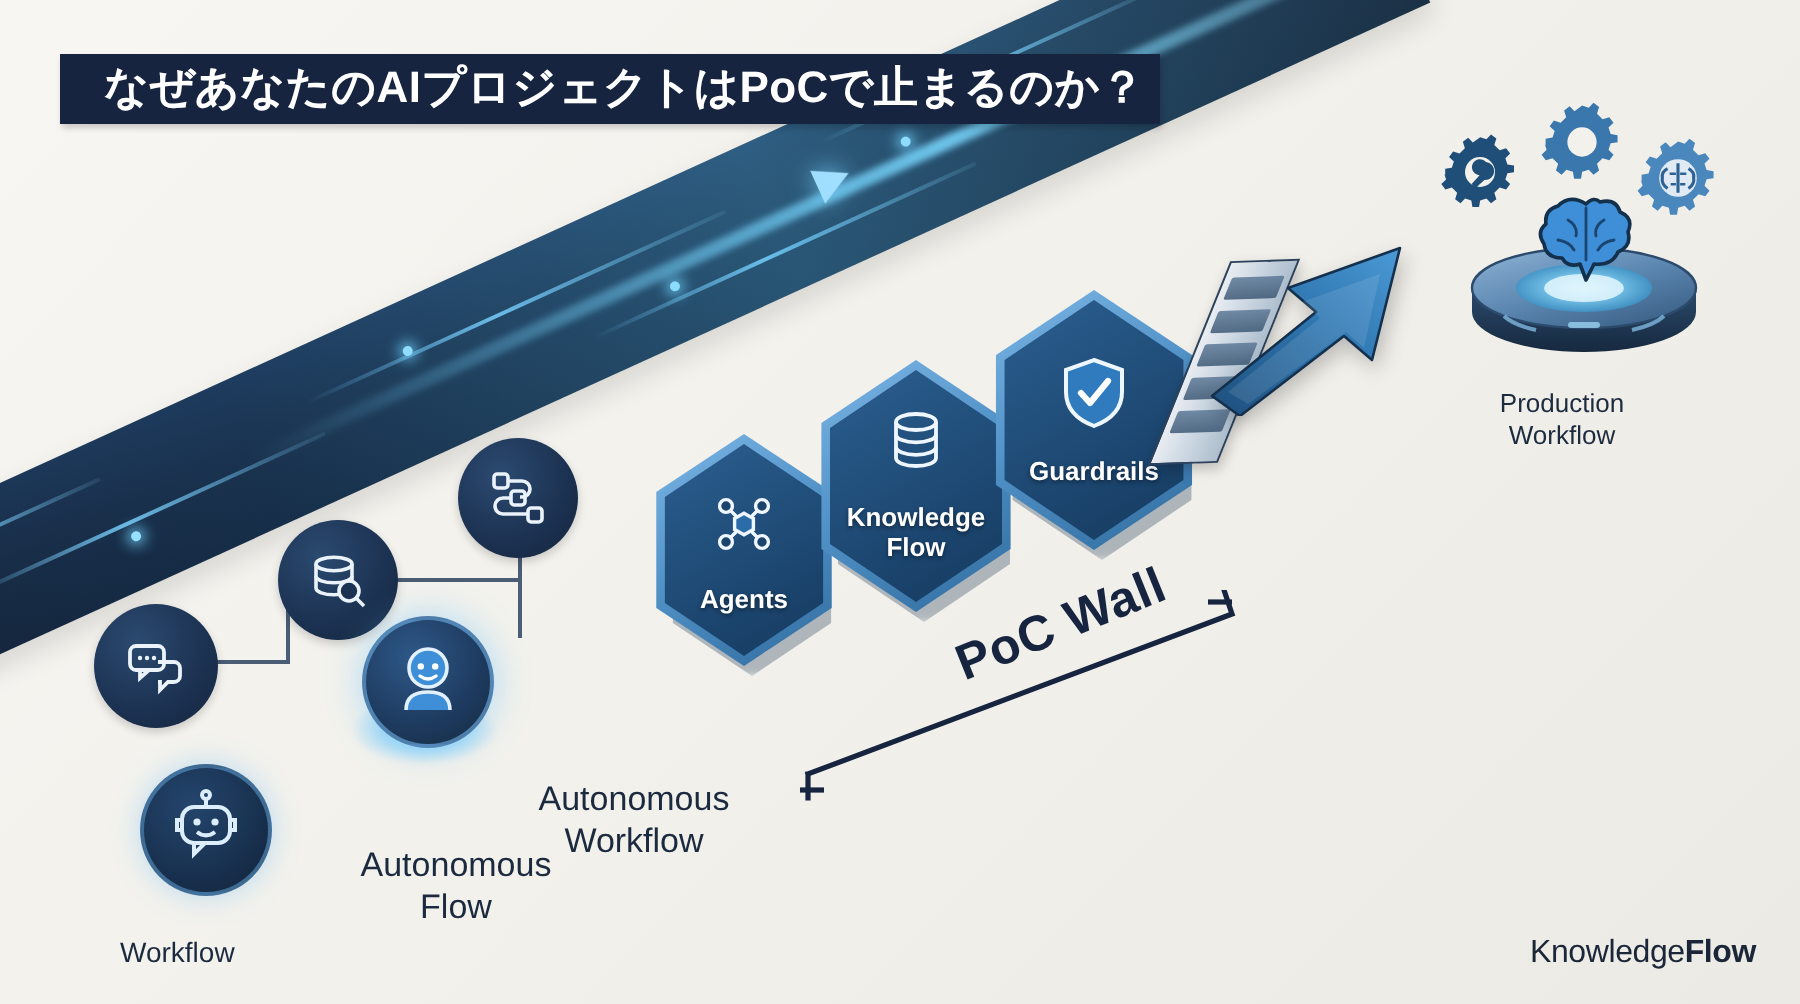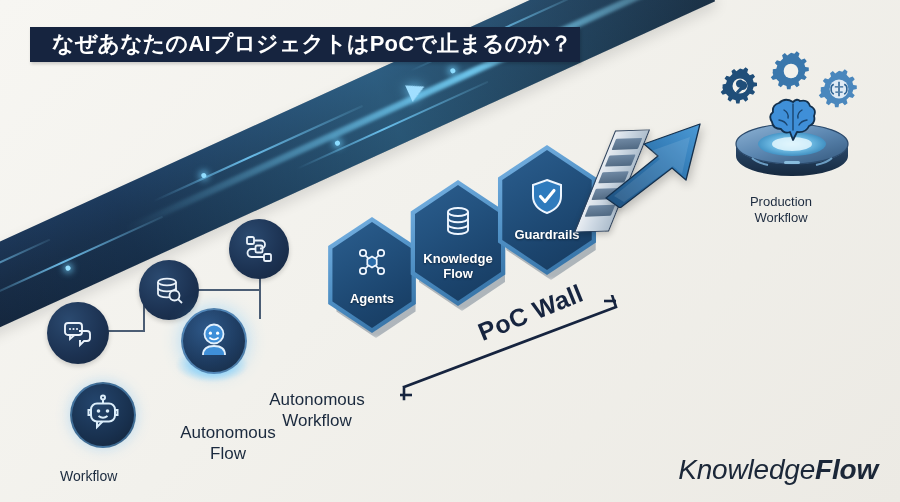--- a/index.html
+++ b/index.html
@@ -271,25 +271,24 @@
     z-index: 28;
   }
   #label-chatbot { left: 60px; top: 468px; width: 100px; text-align: left; font-size: 14px; }
   #label-agent   { left: 168px; top: 423px; width: 120px; }
   #label-workflow{ left: 252px; top: 390px; width: 130px; }
 
   
   #brand {
     position: absolute;
     right: 22px; bottom: 16px;
-    font-size: 28px;
+    font-size: 16px;
     color: #1b2738;
     z-index: 40;
     letter-spacing: -0.2px;
-    font-style: italic;
   }
   #brand .bold { font-weight: bold; }
 </style>
 </head>
 <body>
 
 <div id="canvas">
 
   <div id="beam">
     <div class="core-line"></div>

